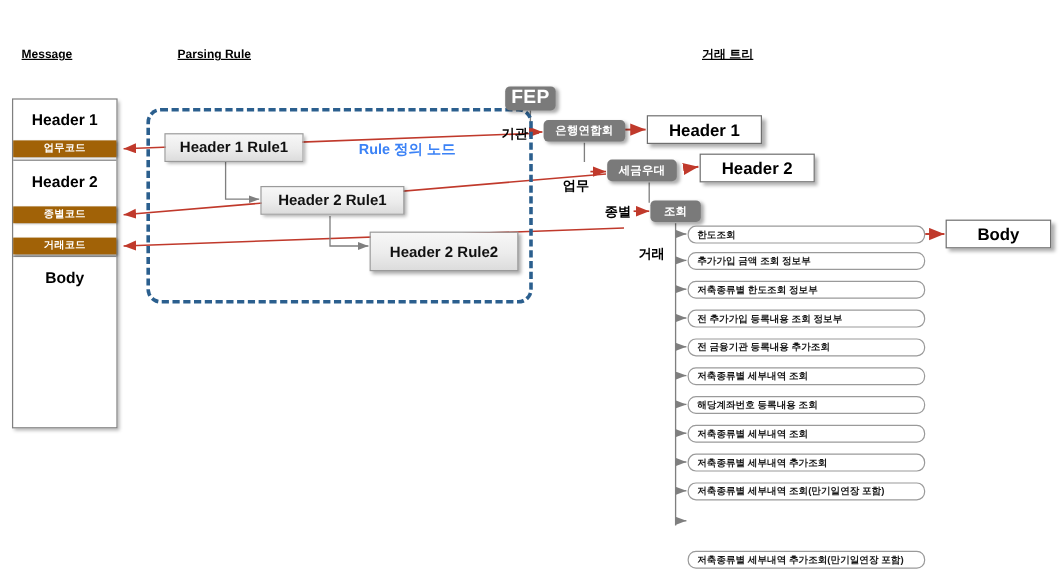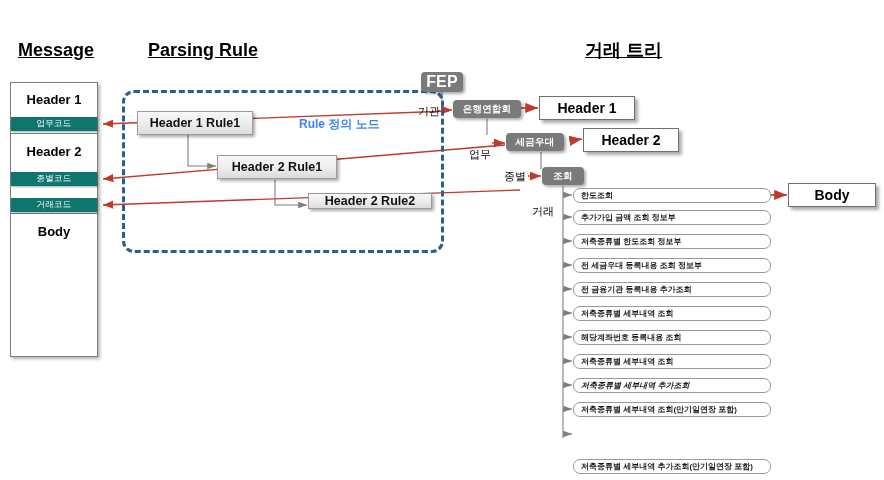--- a/index.html
+++ b/index.html
@@ -10,21 +10,21 @@
     position:relative;
     overflow:hidden;
     -webkit-font-smoothing:antialiased;
   }
   #stage{position:absolute;left:0;top:0;width:884px;height:480px;}
   svg.wires{position:absolute;left:0;top:0;width:884px;height:480px;pointer-events:none;}
 
   
   .col-title{
     position:absolute;
-    font-size:18px;font-weight:bold;color:#000;
+    font-size:10px;font-weight:bold;color:#000;
     text-decoration:underline;
     white-space:nowrap;
     letter-spacing:0px;
   }
 
   
   .msg-box{
     position:absolute;
     background:#ffffff;
     border:1px solid #7f7f7f;
@@ -36,23 +36,23 @@
     left:0;right:0;
     display:flex;align-items:center;justify-content:center;
     font-size:13px;font-weight:bold;color:#000;
     box-sizing:border-box;
   }
   .msg-sep{
     position:absolute;left:0;right:0;height:1px;background:#7f7f7f;
   }
   .code-band{
     position:absolute;
-    background:#0f766e;
+    background:#a16207;
     color:#ffffff;
-    font-size:8.5px;font-weight:normal;
+    font-size:8.5px;font-weight:bold;
     display:flex;align-items:center;justify-content:center;
     box-shadow:1px 1px 2px rgba(0,0,0,.35);
     letter-spacing:.3px;
     box-sizing:border-box;
   }
 
   
   .dashed-region{
     position:absolute;
     border:3px dashed #2b5f8e;
@@ -90,21 +90,21 @@
     box-shadow:2px 2px 3px rgba(0,0,0,.33);
     white-space:nowrap;
     box-sizing:border-box;
     letter-spacing:.2px;
   }
   .pill.fep{font-size:16px;font-family:"Liberation Sans",sans-serif;}
 
   
   .edge-label{
     position:absolute;
-    font-size:11px;font-weight:normal;color:#000;
+    font-size:11px;font-weight:bold;color:#000;
     white-space:nowrap;
     background:transparent;
   }
 
   
   .res-box{
     position:absolute;
     background:#ffffff;
     border:1px solid #6f6f6f;
     box-shadow:3px 3px 3px rgba(0,0,0,.32);
@@ -212,42 +212,42 @@
   <div class="code-band" style="left:11px;top:117px;width:86px;height:14px;">업무코드</div>
   <div class="code-band" style="left:11px;top:172px;width:86px;height:14px;">종별코드</div>
   <div class="code-band" style="left:11px;top:198px;width:86px;height:14px;">거래코드</div>
 
   <div class="dashed-region" style="left:122px;top:90px;width:322px;height:163px;"></div>
 
   <div class="region-caption" style="left:299px;top:101px;">Rule 정의 노드</div>
 
   <div class="rule-node" style="left:137px;top:111px;width:116px;height:24px;">Header 1 Rule1</div>
   <div class="rule-node" style="left:217px;top:155px;width:120px;height:24px;text-align:center;">Header 2 Rule1</div>
-  <div class="rule-node" style="left:308px;top:193px;width:124px;height:16px;">Header 2 Rule2</div>
+  <div class="rule-node" style="left:308px;top:193px;width:124px;height:33px;">Header 2 Rule2</div>
 
   <div class="pill fep" style="left:421px;top:72px;width:42px;height:20px;">FEP</div>
 
   <div class="edge-label" style="left:418px;top:104px;">기관</div>
   <div class="edge-label" style="left:469px;top:136px;margin-top:11px;">업무</div>
   <div class="edge-label" style="left:504px;top:169px;">종별</div>
   <div class="edge-label" style="left:532px;top:188px;margin-top:16px;">거래</div>
 
   <div class="pill" style="left:453px;top:100px;width:68px;height:18px;">은행연합회</div>
   <div class="pill" style="left:506px;top:133px;width:58px;height:18px;">세금우대</div>
   <div class="pill" style="left:542px;top:167px;width:42px;height:18px;">조회</div>
 
   <div class="res-box" style="left:539px;top:96px;width:96px;height:24px;">Header 1</div>
   <div class="res-box" style="left:583px;top:128px;width:96px;height:24px;">Header 2</div>
   <div class="res-box" style="left:788px;top:183px;width:88px;height:24px;">Body</div>
 
   <div class="txn-row" style="left:573px;top:188px;width:198px;">한도조회</div>
   <div class="txn-row" style="left:573px;top:210px;width:198px;">추가가입 금액 조회 정보부</div>
   <div class="txn-row" style="left:573px;top:234px;width:198px;">저축종류별 한도조회 정보부</div>
-  <div class="txn-row" style="left:573px;top:258px;width:198px;">전 세금우대 등록내용 조회 정보부</div>
+  <div class="txn-row" style="left:573px;top:258px;width:198px;">전 추가가입 등록내용 조회 정보부</div>
   <div class="txn-row" style="left:573px;top:282px;width:198px;">전 금융기관 등록내용 추가조회</div>
   <div class="txn-row" style="left:573px;top:306px;width:198px;">저축종류별 세부내역 조회</div>
   <div class="txn-row" style="left:573px;top:330px;width:198px;">해당계좌번호 등록내용 조회</div>
   <div class="txn-row" style="left:573px;top:354px;width:198px;">저축종류별 세부내역 조회</div>
-  <div class="txn-row" style="left:573px;top:378px;width:198px;font-style:italic;">저축종류별 세부내역 추가조회</div>
+  <div class="txn-row" style="left:573px;top:378px;width:198px;">저축종류별 세부내역 추가조회</div>
   <div class="txn-row" style="left:573px;top:402px;width:198px;">저축종류별 세부내역 조회(만기일연장 포함)</div>
   <div class="txn-row" style="left:573px;top:427px;width:198px;margin-top:32px;">저축종류별 세부내역 추가조회(만기일연장 포함)</div>
 
 </div>
 
 </body></html>

